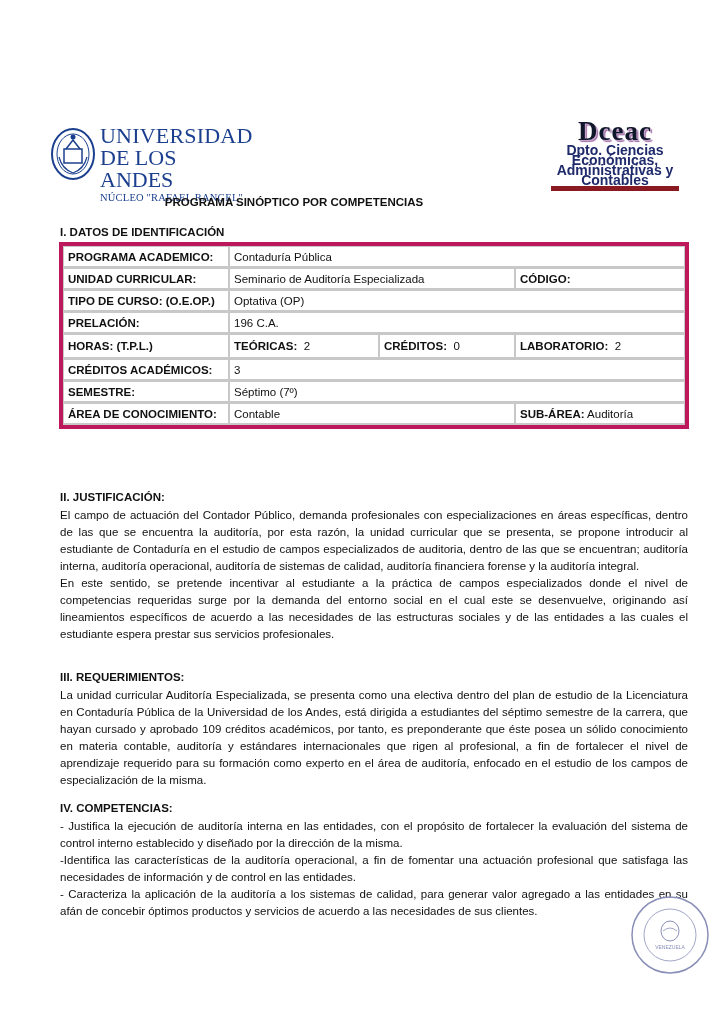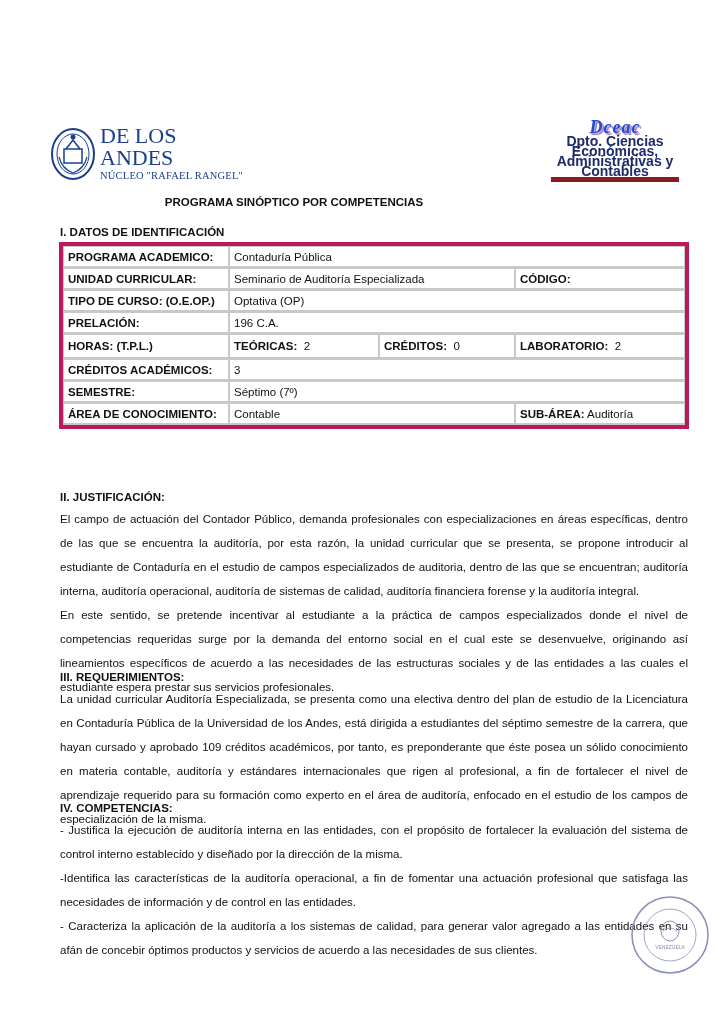--- a/index.html
+++ b/index.html
@@ -11,42 +11,42 @@
   #ula-logo { left: 50px; top: 125px; width: 200px; height: 60px; }
   #ula-seal { position: absolute; left: 0; top: 2px; width: 46px; height: 54px; }
   #ula-text { position: absolute; left: 50px; top: 0; color: #1b3f8e;
               font-family: "Liberation Serif", serif; line-height: 1; }
   #ula-line1 { font-size: 22px; letter-spacing: 0.2px; display: block; }
   #ula-line2 { font-size: 22px; display: block; margin-top: 0px; }
   #ula-line3 { font-size: 10.5px; display: block; margin-top: 2px; letter-spacing: 0.2px; }
 
   
   #dceac-logo { left: 540px; top: 118px; width: 150px; height: 60px; text-align: center; }
-  #dceac-word { font-family: "Liberation Serif", serif; font-style: italic; font-weight: bold;
-                font-size: 18px; color: #1d4ed8; line-height: 1; display: block;
+  #dceac-word { font-family: "Liberation Serif", serif; font-weight: bold;
+                font-size: 27px; color: #0f172a; line-height: 1; display: block;
                 text-shadow: 1px 1px 0 #c9a6cf, 2px 2px 1px #9a6aa2; letter-spacing: 1px; }
   #dceac-sub1, #dceac-sub2 { display: block; font-size: 14px; font-weight: bold; color: #1e2a6a; line-height: 10px; }
   #dceac-bar { display: block; margin: 1px auto 0; width: 128px; height: 5px; background: #8a1a22; }
 
   
   #doc-title { left: 0; width: 588px; top: 196px; text-align: center; font-weight: bold; font-size: 11.5px; }
 
   
   .sec-head { font-weight: bold; font-size: 11.5px; }
   #sec1-head { left: 60px; top: 226px; }
 
   
   #id-table { left: 59px; top: 242px; width: 630px; border-collapse: separate; border-spacing: 0;
               border: 4px solid #be185d; font-size: 11.5px; }
   #id-table td { border: 1px solid #c8c8c8; border-bottom: 2px solid #c8c8c8; padding: 0 4px; height: 19px; vertical-align: middle; white-space: nowrap; }
   #id-table td.lbl { font-weight: bold; width: 156px; }
   #id-table b { font-weight: bold; }
 
   
-  .para { left: 60px; width: 628px; font-size: 11.5px; line-height: 24px; text-align: justify; }
+  .para { left: 60px; width: 628px; font-size: 11.5px; line-height: 17px; text-align: justify; }
   #sec2-head { left: 60px; top: 491px; }
   #sec2-body { top: 507px; }
   #sec3-head { left: 60px; top: 671px; }
   #sec3-body { top: 687px; }
   #sec4-head { left: 60px; top: 802px; }
   #sec4-body { top: 818px; }
   .para p { margin: 0; }
 
   
   #stamp { left: 630px; top: 895px; width: 80px; height: 80px; }
@@ -57,20 +57,21 @@
 <div id="ula-logo" class="abs">
   <svg id="ula-seal" viewBox="0 0 46 54">
     <ellipse cx="23" cy="27" rx="21" ry="25" fill="none" stroke="#1b3f8e" stroke-width="2"></ellipse>
     <ellipse cx="23" cy="27" rx="16" ry="20" fill="none" stroke="#1b3f8e" stroke-width="1"></ellipse>
     <rect x="14" y="22" width="18" height="14" fill="none" stroke="#1b3f8e" stroke-width="1.5"></rect>
     <path d="M16 22 L23 13 L30 22" fill="none" stroke="#1b3f8e" stroke-width="1.5"></path>
     <circle cx="23" cy="10" r="2.5" fill="#1b3f8e"></circle>
     <path d="M9 30 Q12 42 23 46 Q34 42 37 30" fill="none" stroke="#1b3f8e" stroke-width="1.2"></path>
   </svg>
   <div id="ula-text">
+    <span id="ula-line1">UNIVERSIDAD</span>
     <span id="ula-line2">DE LOS ANDES</span>
     <span id="ula-line3">NÚCLEO "RAFAEL RANGEL"</span>
   </div>
 </div>
 
 <div id="dceac-logo" class="abs">
   <span id="dceac-word">Dceac</span>
   <span id="dceac-sub1">Dpto. Ciencias Económicas,</span>
   <span id="dceac-sub2">Administrativas y Contables</span>
   <span id="dceac-bar"></span>

